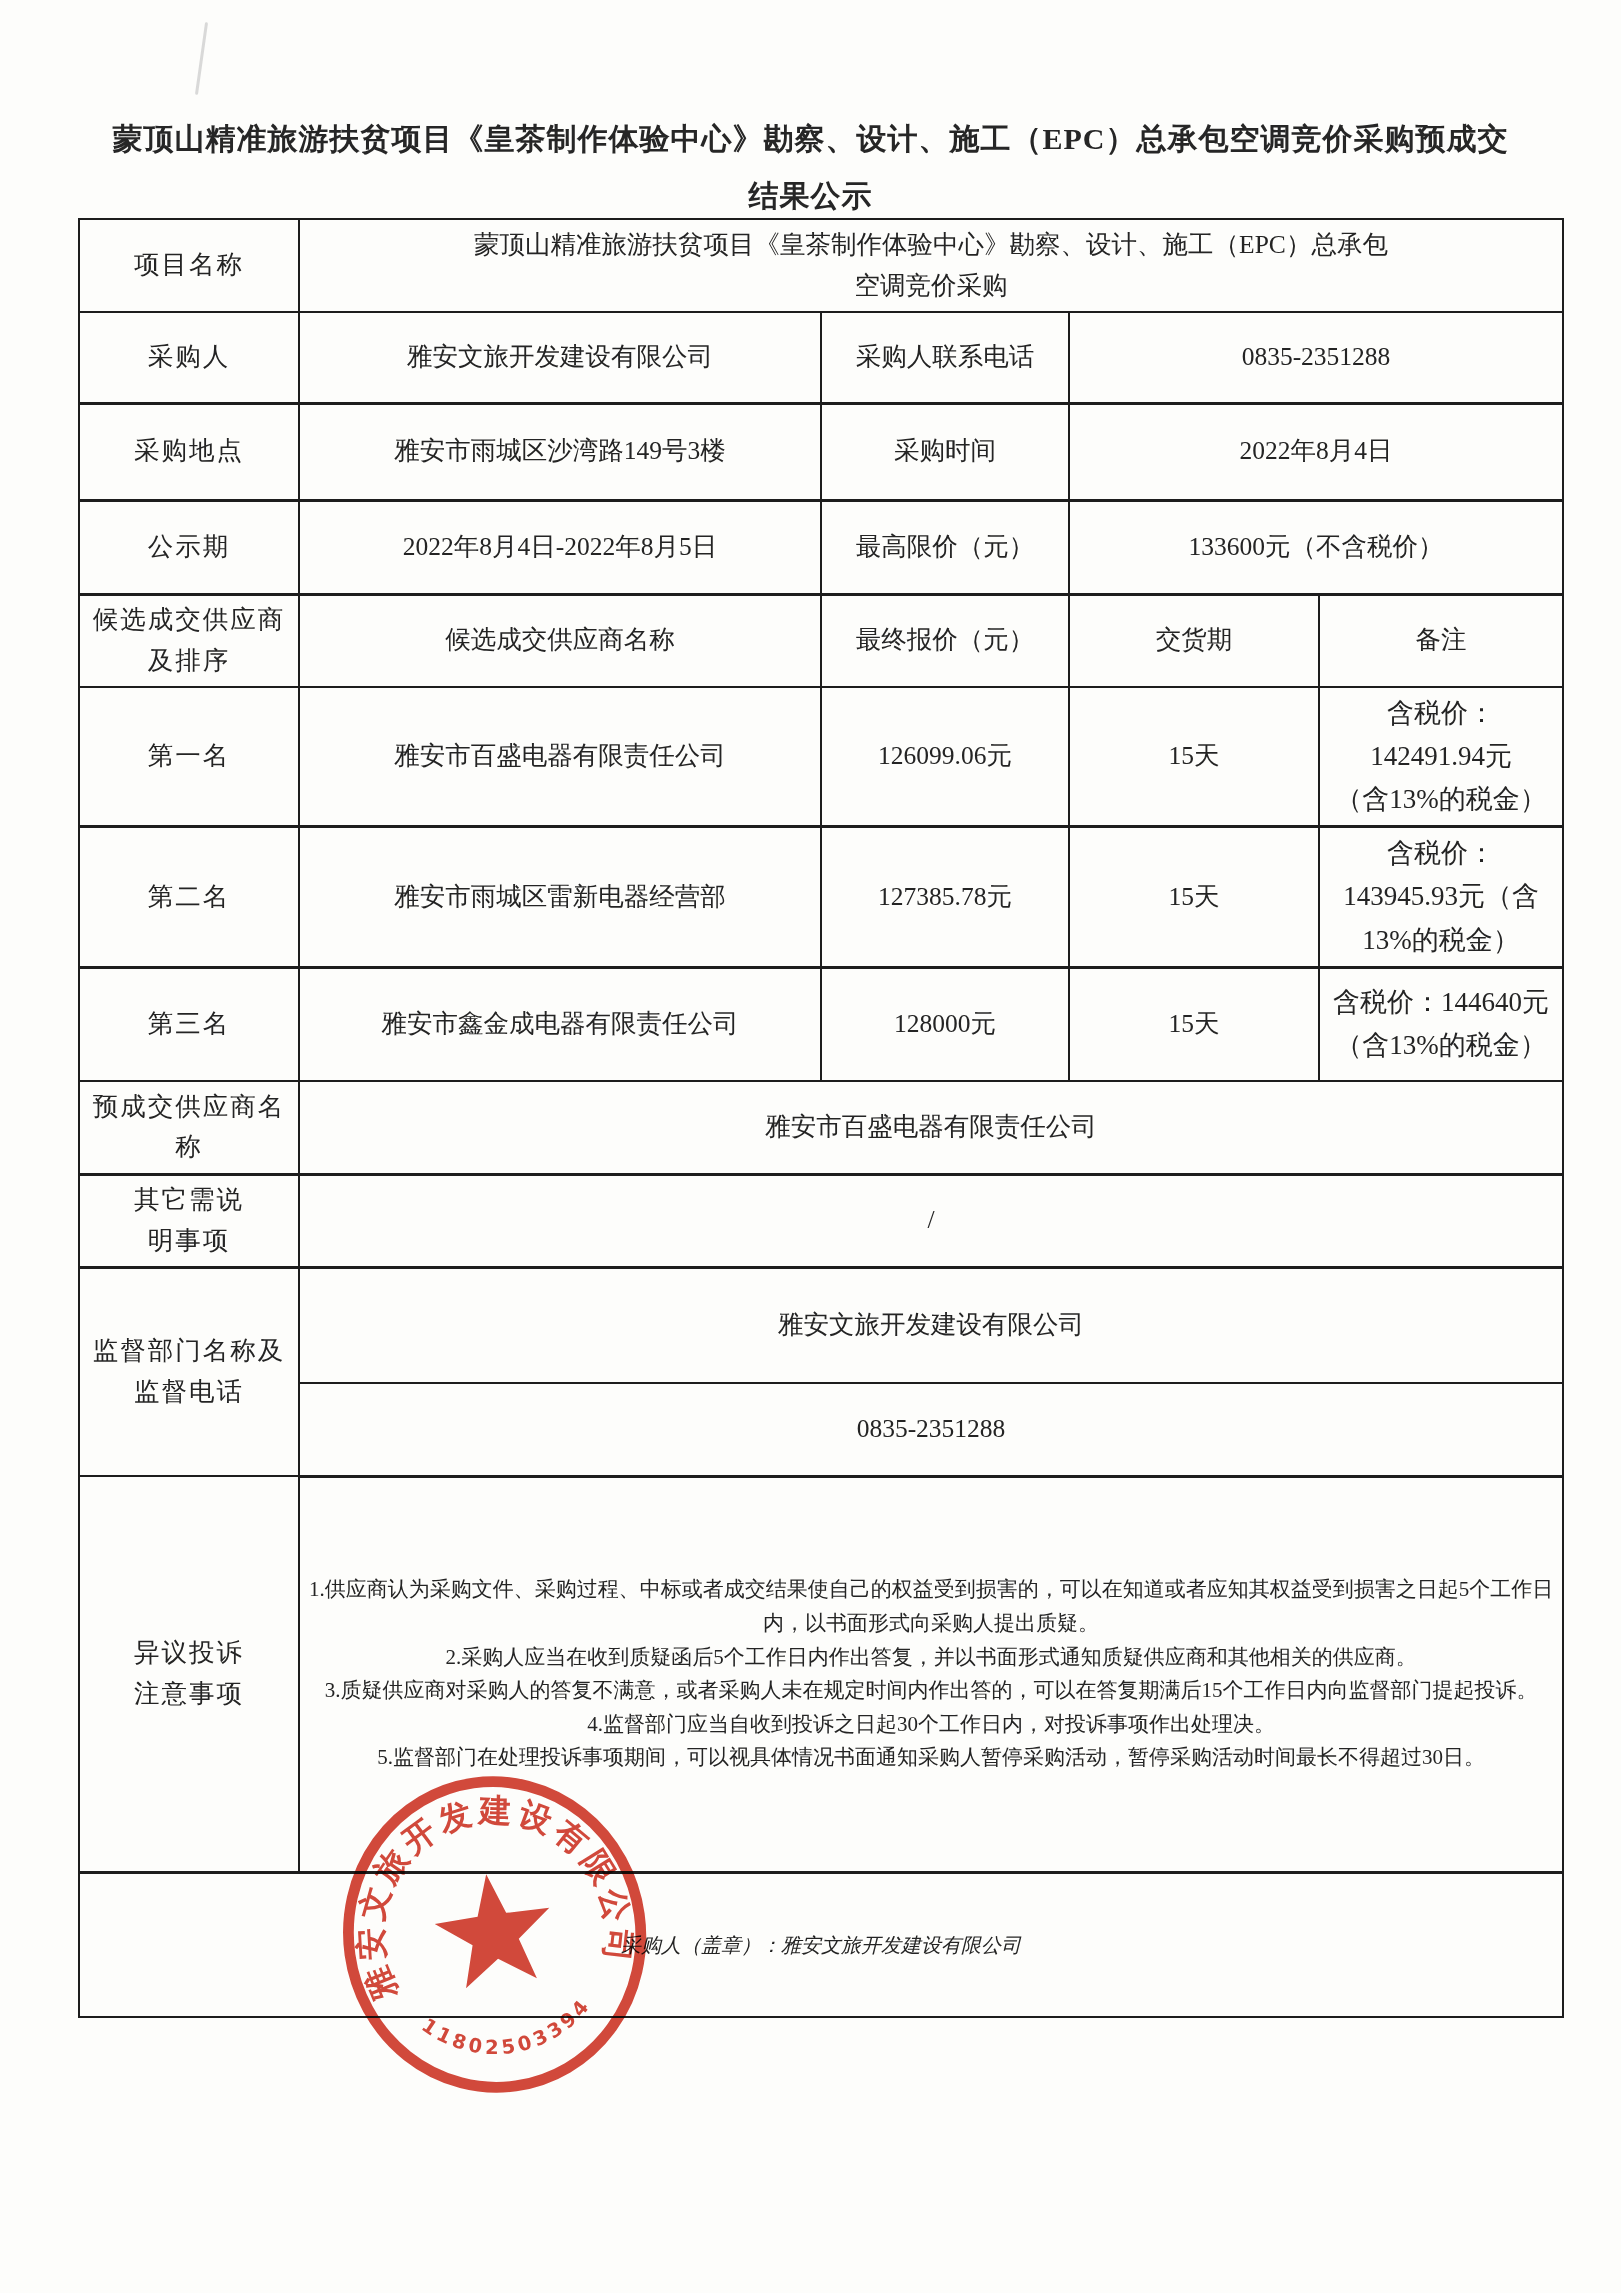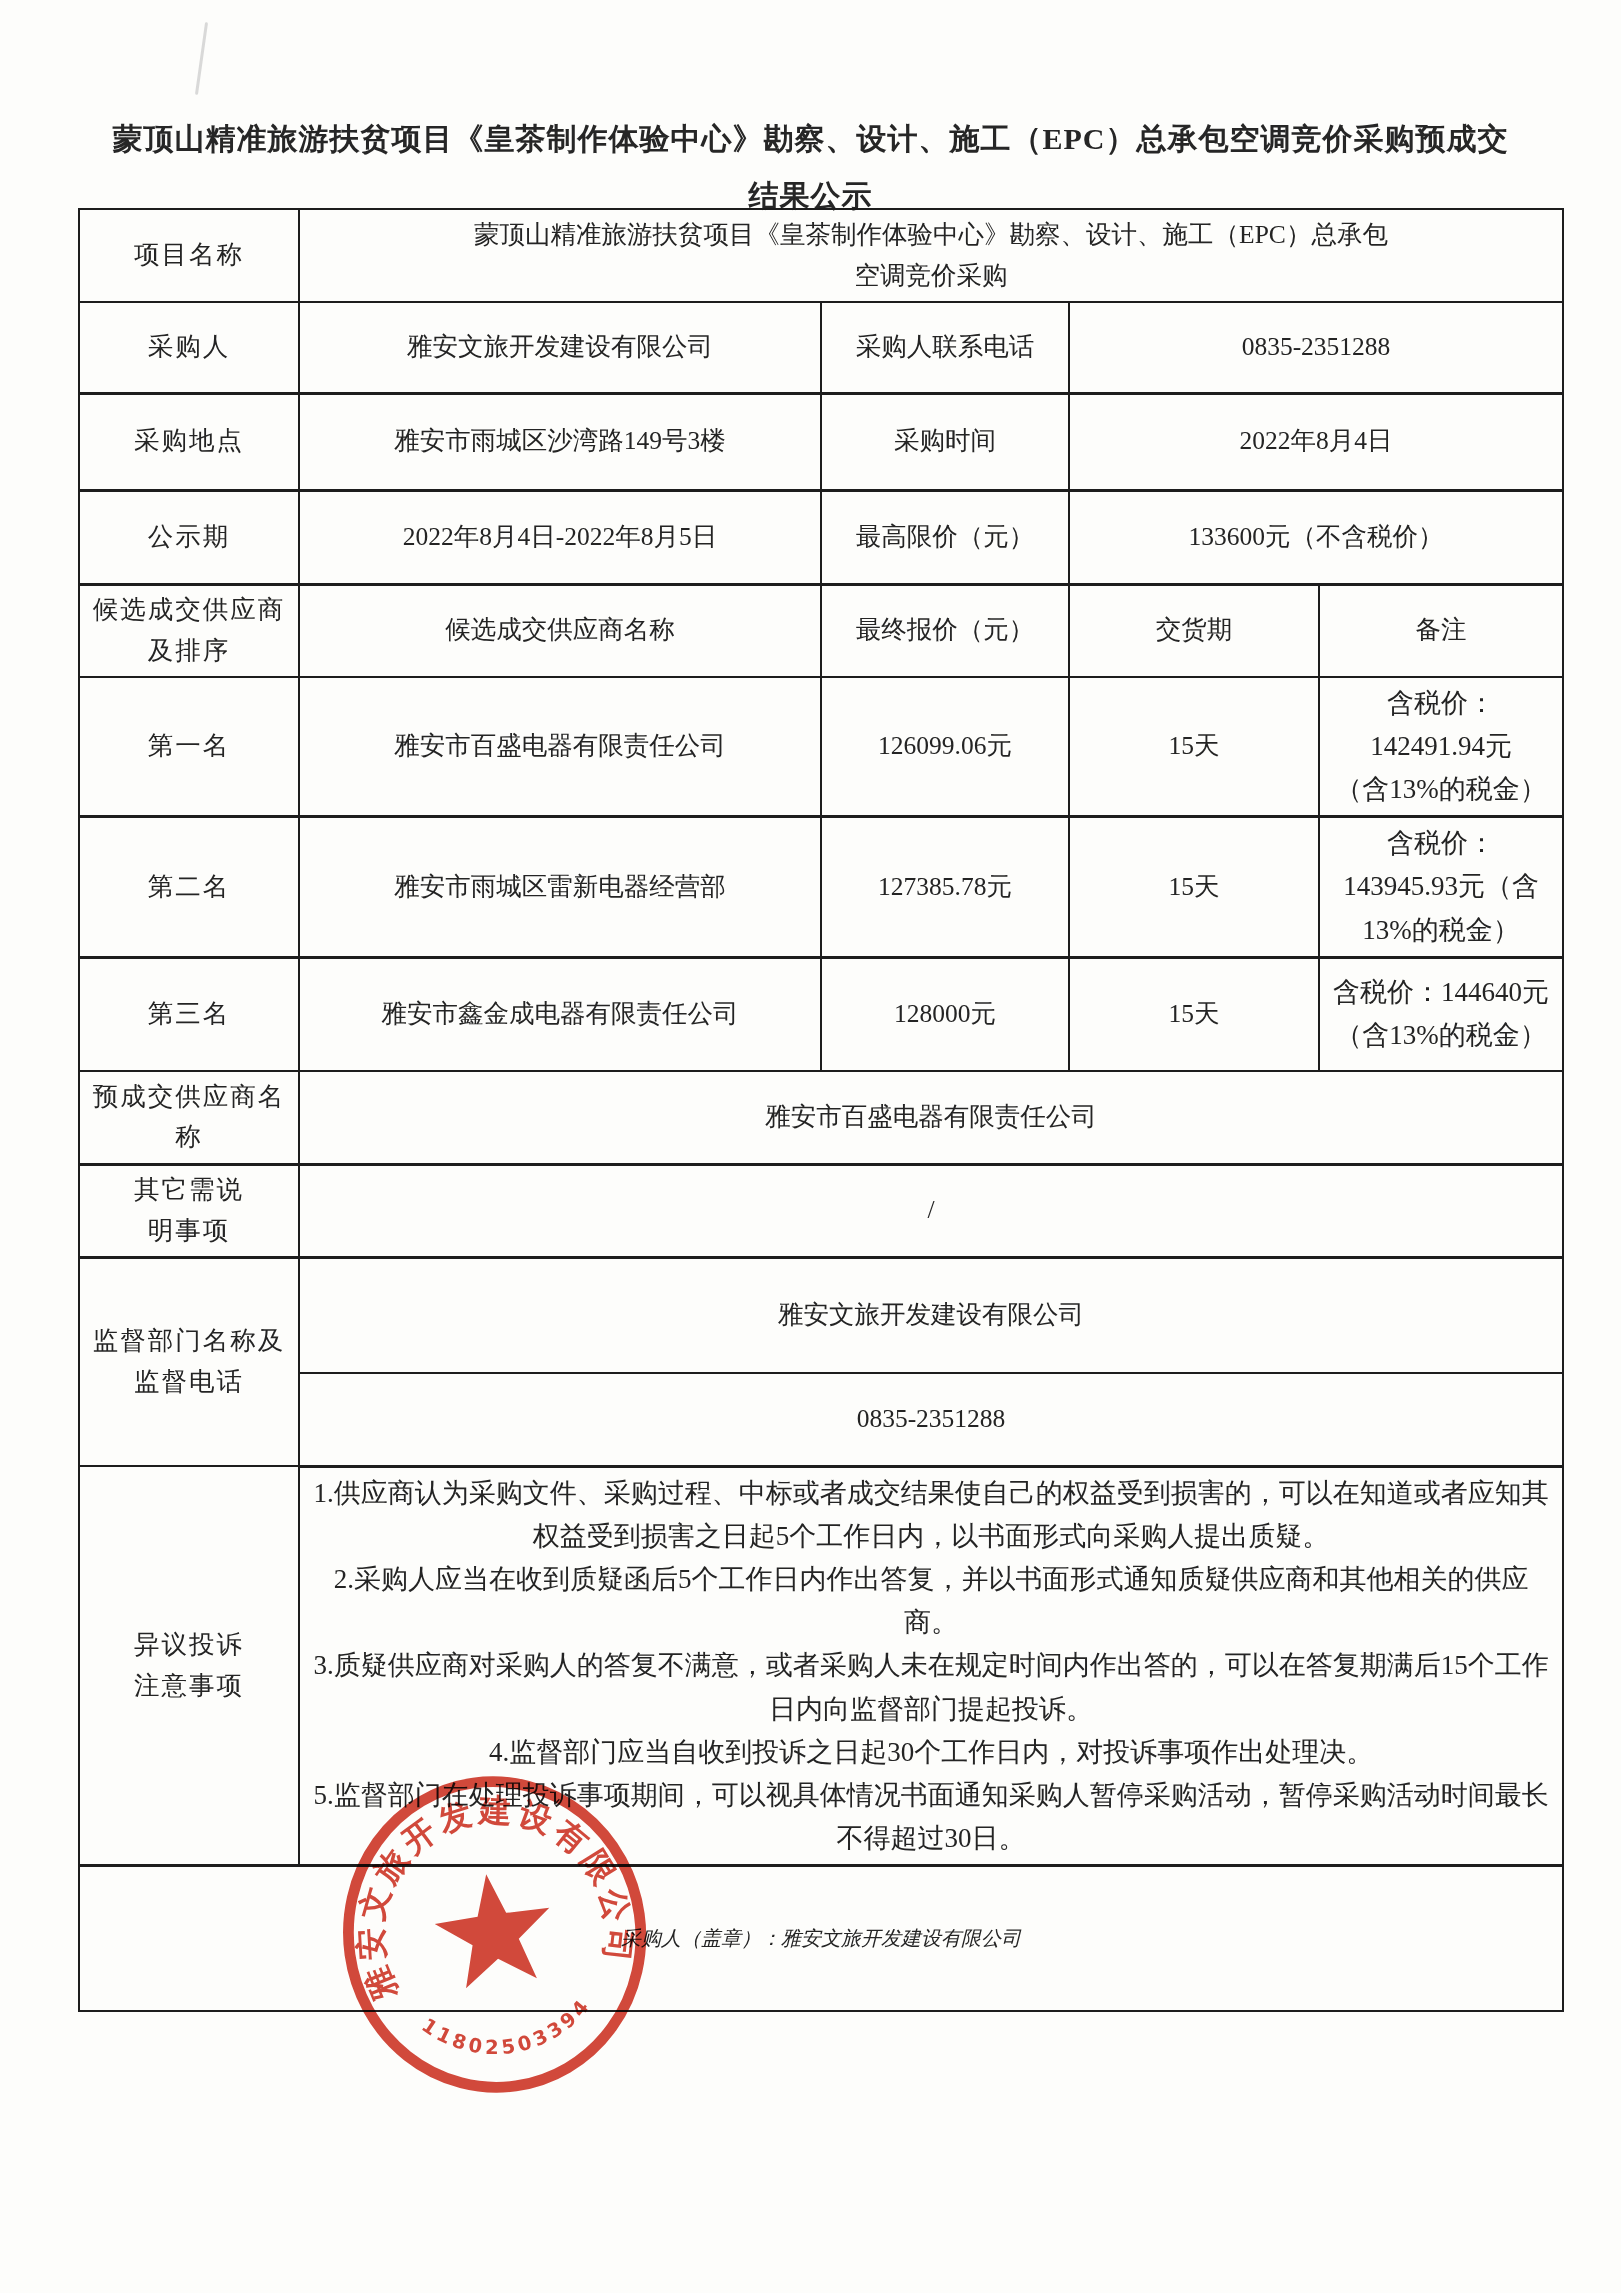--- a/index.html
+++ b/index.html
@@ -14,37 +14,37 @@
   .scan-artifact{
     position:absolute;left:200px;top:21.6px;width:2.9px;height:73px;
     background:#cfcfcf;transform:rotate(8deg);border-radius:2px;opacity:.8;
   }
   .doc-title{
     position:absolute;left:39px;top:90px;width:1543px;
     text-align:center;font-size:30px;font-weight:bold;line-height:57px;
     letter-spacing:1px;color:#262626;
   }
   table.main{
-    position:absolute;left:78px;top:208px;width:1484px;
+    position:absolute;left:78px;top:218px;width:1484px;
     border-collapse:collapse;table-layout:fixed;
     border:2.9px solid #1d1d1d;
     font-size:25.5px;color:#242424;padding-left:10px;
   }
   table.main td{
     border:2px solid #1d1d1d;
     text-align:center;vertical-align:middle;
     padding:3.9px 7.8px;line-height:1.6;
     overflow:hidden;
   }
   tr.hb > td{border-bottom-width:3.9px;}
   td.lbl{letter-spacing:2px;}
   td.note{font-size:27px;line-height:1.45;padding:3.9px 3.9px;}
   td.complaint-body{
     text-align:left;vertical-align:top;padding:15.7px 17.6px 9.8px 15.7px;
-    line-height:1.82;font-size:27px;
+    line-height:1.82;font-size:21px;
   }
   td.complaint-body p{margin:0;}
   td.sign-cell{text-align:left;padding-left:13.7px;font-size:20px;font-style:italic;}
   .stamp{
     position:absolute;left:320px;top:1754px;width:349px;height:359px;
     mix-blend-mode:multiply;opacity:.92;
     transform:rotate(-8deg);
   }
 </style>
 </head>

